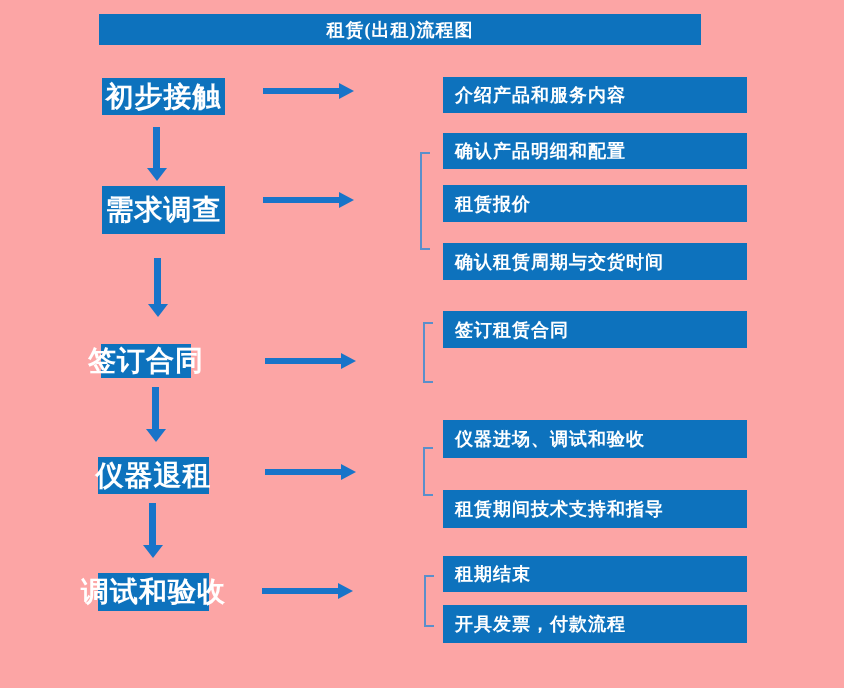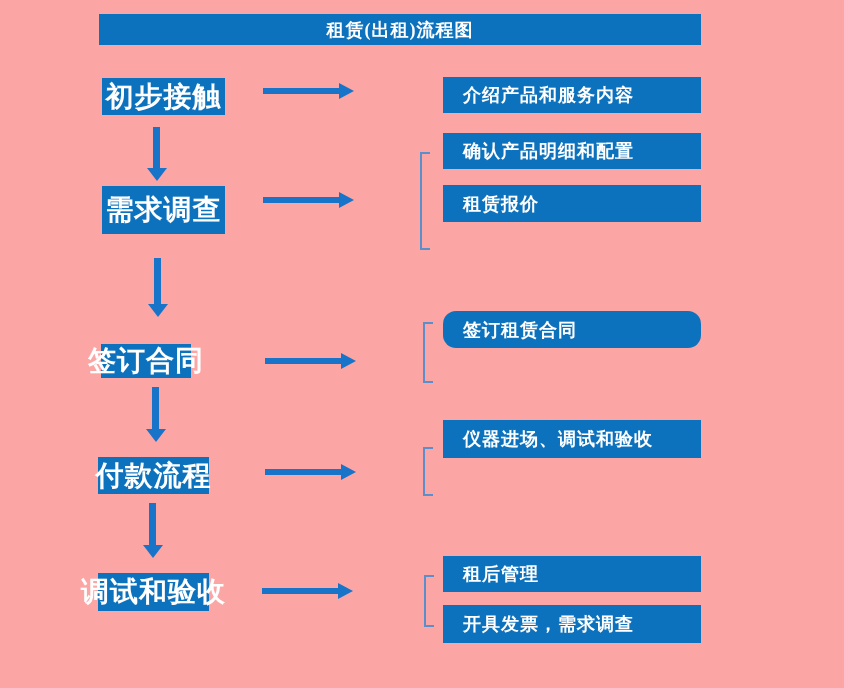--- a/index.html
+++ b/index.html
@@ -28,23 +28,23 @@
     justify-content:center;
     font-size:18px;
     letter-spacing:1px;
   }
   .stepbox {
     font-size:28px;
     justify-content:center;
     letter-spacing:1px;
   }
   .detailbox {
-    left:443px; width:258px;
+    left:443px; width:304px;
     font-size:18px;
-    padding-left:20px;
+    padding-left:12px;
     letter-spacing:1px;
   }
   
   .harrow { position:absolute; width:91px; height:16px; }
   .harrow .shaft {
     position:absolute; left:0; top:5px; width:76px; height:6px;
     background:var(--arrow-blue);
   }
   .harrow .head {
     position:absolute; left:76px; top:0;
@@ -79,21 +79,21 @@
 </head>
 <body>
 
 <div id="canvas" style="--box-blue: #0D72BD; --arrow-blue: #1874C9; --bracket-blue: #5A8FCB;">
 
   <div class="bluebox titlebar">租赁(出租)流程图</div>
 
   <div class="bluebox stepbox" style="left:102px; top:78px;  width:123px; height:37px;">初步接触</div>
   <div class="bluebox stepbox" style="left:102px; top:186px; width:123px; height:48px;">需求调查</div>
   <div class="bluebox stepbox" style="left:101px; top:344px; width:90px; height:34px;">签订合同</div>
-  <div class="bluebox stepbox" style="left:98px;  top:457px; width:111px; height:37px;">付款流程</div>
+  <div class="bluebox stepbox" style="left:98px;  top:457px; width:111px; height:37px;">仪器退租</div>
   <div class="bluebox stepbox" style="left:98px;  top:573px; width:111px; height:38px;">调试和验收</div>
 
   <div class="varrow" style="left:147px; top:127px; height:54px;">
     <div class="shaft" style="height:41px;"></div>
       <div class="head"></div>
   </div>
   <div class="varrow" style="left:148px; top:258px; height:59px;">
     <div class="shaft" style="height:46px;"></div>
       <div class="head"></div>
   </div>
@@ -128,18 +128,20 @@
     </div>
 
   <div class="bracket" style="left:420px; top:152px; height:98px;"></div>
   <div class="bracket" style="left:423px; top:322px; height:61px;"></div>
   <div class="bracket" style="left:423px; top:447px; height:49px;"></div>
   <div class="bracket" style="left:424px; top:575px; height:52px;"></div>
 
   <div class="bluebox detailbox" style="top:77px;  height:36px;">介绍产品和服务内容</div>
   <div class="bluebox detailbox" style="top:185px; height:37px;">租赁报价</div>
   <div class="bluebox detailbox" style="top:133px; height:36px;">确认产品明细和配置</div>
-  <div class="bluebox detailbox" style="top:311px; height:37px;border-radius:13px;">签订租赁合同</div>
+  <div class="bluebox detailbox" style="top:243px; height:37px;">确认租赁周期与交货时间</div>
+  <div class="bluebox detailbox" style="top:311px; height:37px;">签订租赁合同</div>
   <div class="bluebox detailbox" style="top:420px; height:38px;">仪器进场、调试和验收</div>
-  <div class="bluebox detailbox" style="top:556px; height:36px;">租后管理</div>
-  <div class="bluebox detailbox" style="top:605px; height:38px;">开具发票，需求调查</div>
+  <div class="bluebox detailbox" style="top:490px; height:38px;">租赁期间技术支持和指导</div>
+  <div class="bluebox detailbox" style="top:556px; height:36px;">租期结束</div>
+  <div class="bluebox detailbox" style="top:605px; height:38px;">开具发票，付款流程</div>
 
 </div>
 
 </body></html>

